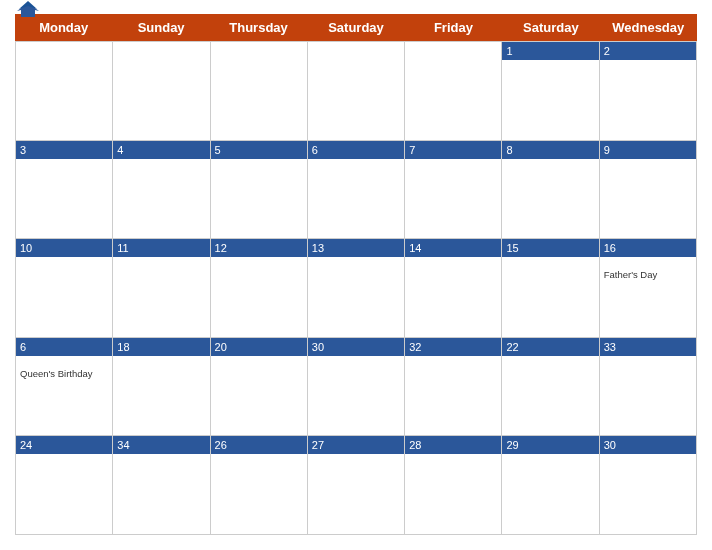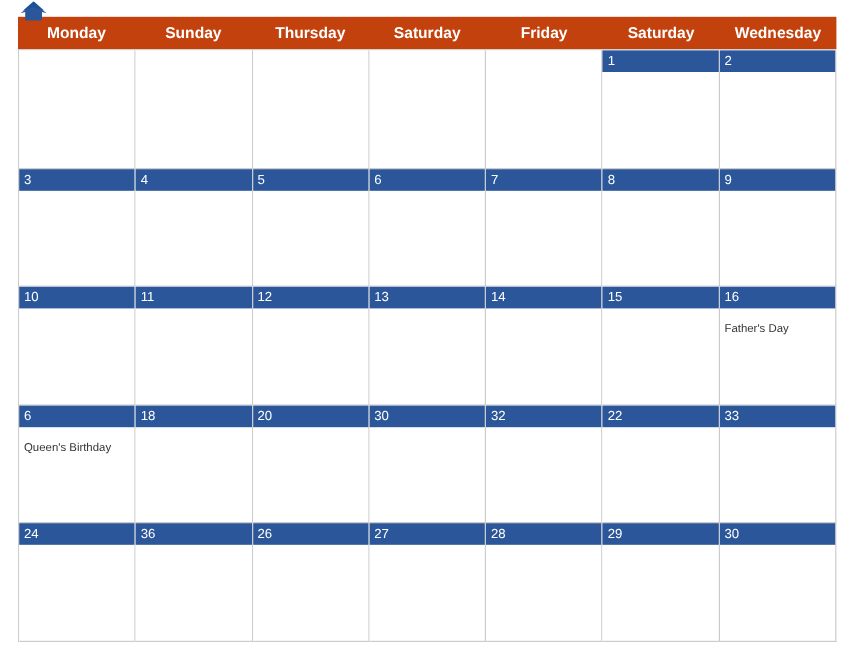--- a/index.html
+++ b/index.html
@@ -204,21 +204,21 @@
       <div class="cal-cell">
         <span class="date-num blue-row">22</span>
       </div>
       <div class="cal-cell">
         <span class="date-num blue-row">33</span>
       </div>
       <div class="cal-cell">
         <span class="date-num blue-row">24</span>
       </div>
       <div class="cal-cell">
-        <span class="date-num blue-row">36</span>
+        <span class="date-num blue-row">34</span>
       </div>
       <div class="cal-cell">
         <span class="date-num blue-row">26</span>
       </div>
       <div class="cal-cell">
         <span class="date-num blue-row">27</span>
       </div>
       <div class="cal-cell">
         <span class="date-num blue-row">28</span>
       </div>

